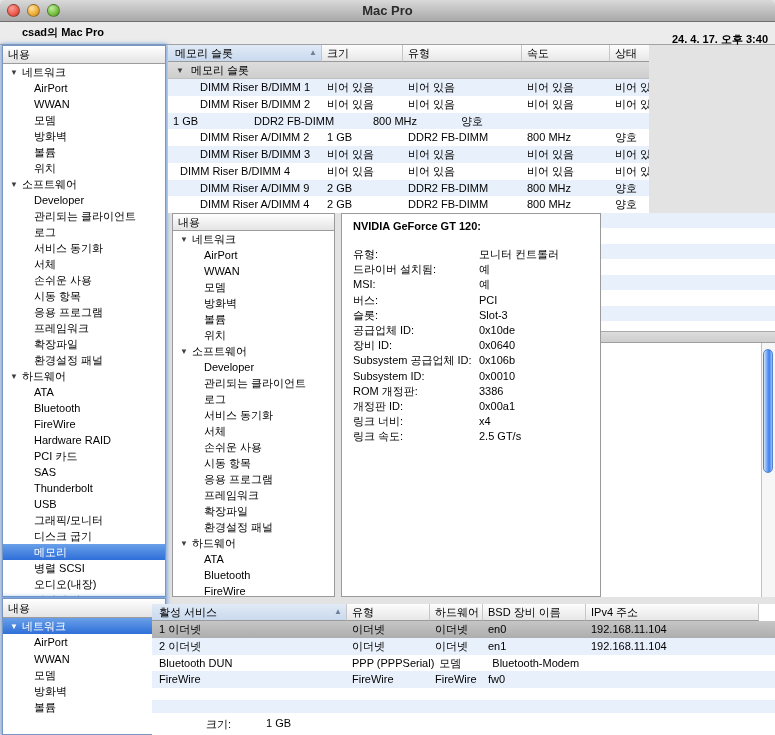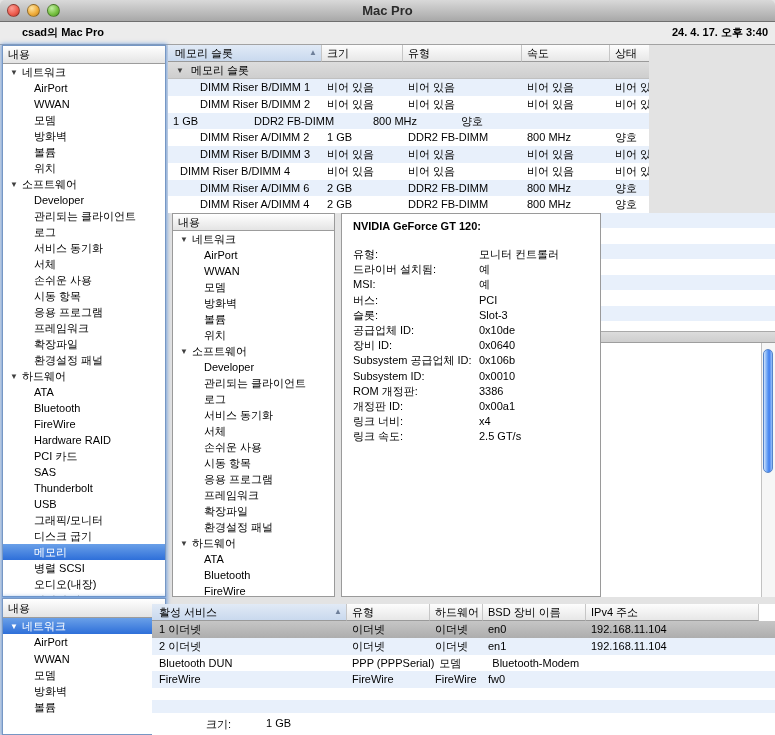--- a/index.html
+++ b/index.html
@@ -12,21 +12,21 @@
   .title{position:absolute;left:0;right:0;top:0;height:22px;line-height:21px;text-align:center;
     font-size:13px;font-weight:bold;color:#2b2b2b;}
   .lights{position:absolute;left:7px;top:4px;display:flex;gap:7px;}
   .light{width:13px;height:13px;border-radius:50%;box-sizing:border-box;border:1px solid rgba(0,0,0,.35);}
   .light.red{background:radial-gradient(circle at 35% 30%,#fb9d94,#ee5f51 55%,#b93026);}
   .light.yellow{background:radial-gradient(circle at 35% 30%,#fde3a0,#f0ae3d 55%,#c07f1c);}
   .light.green{background:radial-gradient(circle at 35% 30%,#c0eda2,#79c243 55%,#47901f);}
   .infobar{position:absolute;left:0;top:22px;width:775px;height:23px;background:#ececec;
     border-bottom:1px solid #a2a2a2;box-sizing:border-box;}
   .infobar .cname{position:absolute;left:22px;top:3px;font-weight:bold;}
-  .infobar .dt{position:absolute;right:7px;top:3px;font-weight:bold;}
+  .infobar .dt{position:absolute;right:7px;top:10px;font-weight:bold;}
   
   .panel{position:absolute;background:#fff;box-sizing:border-box;overflow:hidden;}
   .sb-header{height:18px;line-height:17px;padding-left:5px;
     background:linear-gradient(#ffffff,#e4e4e4);border-bottom:1px solid #9c9c9c;box-sizing:border-box;}
   .sb-list{position:absolute;left:0;right:0;top:18px;bottom:0;overflow:hidden;}
   .sb-item{height:16px;line-height:16px;white-space:nowrap;}
   .sb-item.group{padding-left:7px;}
   .sb-item.child{padding-left:31px;}
   .sb-item .tri{font-size:8px;color:#3f3f3f;margin-right:4px;display:inline-block;transform:translateY(-1px);}
   .sb-item.sel{background:linear-gradient(#6aa0e8,#2e6fd9);color:#fff;}
@@ -203,21 +203,21 @@
           <div class="td" style="flex: 0 0 165px;">비어 있음</div>
         </div>
         <div class="tr ">
           <div class="td first" style="flex: 0 0 154px; padding-left: 12px;">DIMM Riser B/DIMM 4</div>
           <div class="td" style="flex: 0 0 81px;">비어 있음</div>
           <div class="td" style="flex: 0 0 119px;">비어 있음</div>
           <div class="td" style="flex: 0 0 88px;">비어 있음</div>
           <div class="td" style="flex: 0 0 165px;">비어 있음</div>
         </div>
         <div class="tr stripe">
-          <div class="td first" style="flex: 0 0 154px;">DIMM Riser A/DIMM 6</div>
+          <div class="td first" style="flex: 0 0 154px;">DIMM Riser A/DIMM 9</div>
           <div class="td" style="flex: 0 0 81px;">2 GB</div>
           <div class="td" style="flex: 0 0 119px;">DDR2 FB-DIMM</div>
           <div class="td" style="flex: 0 0 88px;">800 MHz</div>
           <div class="td" style="flex: 0 0 165px;">양호</div>
         </div>
         <div class="tr ">
           <div class="td first" style="flex: 0 0 154px;">DIMM Riser A/DIMM 4</div>
           <div class="td" style="flex: 0 0 81px;">2 GB</div>
           <div class="td" style="flex: 0 0 119px;">DDR2 FB-DIMM</div>
           <div class="td" style="flex: 0 0 88px;">800 MHz</div>

